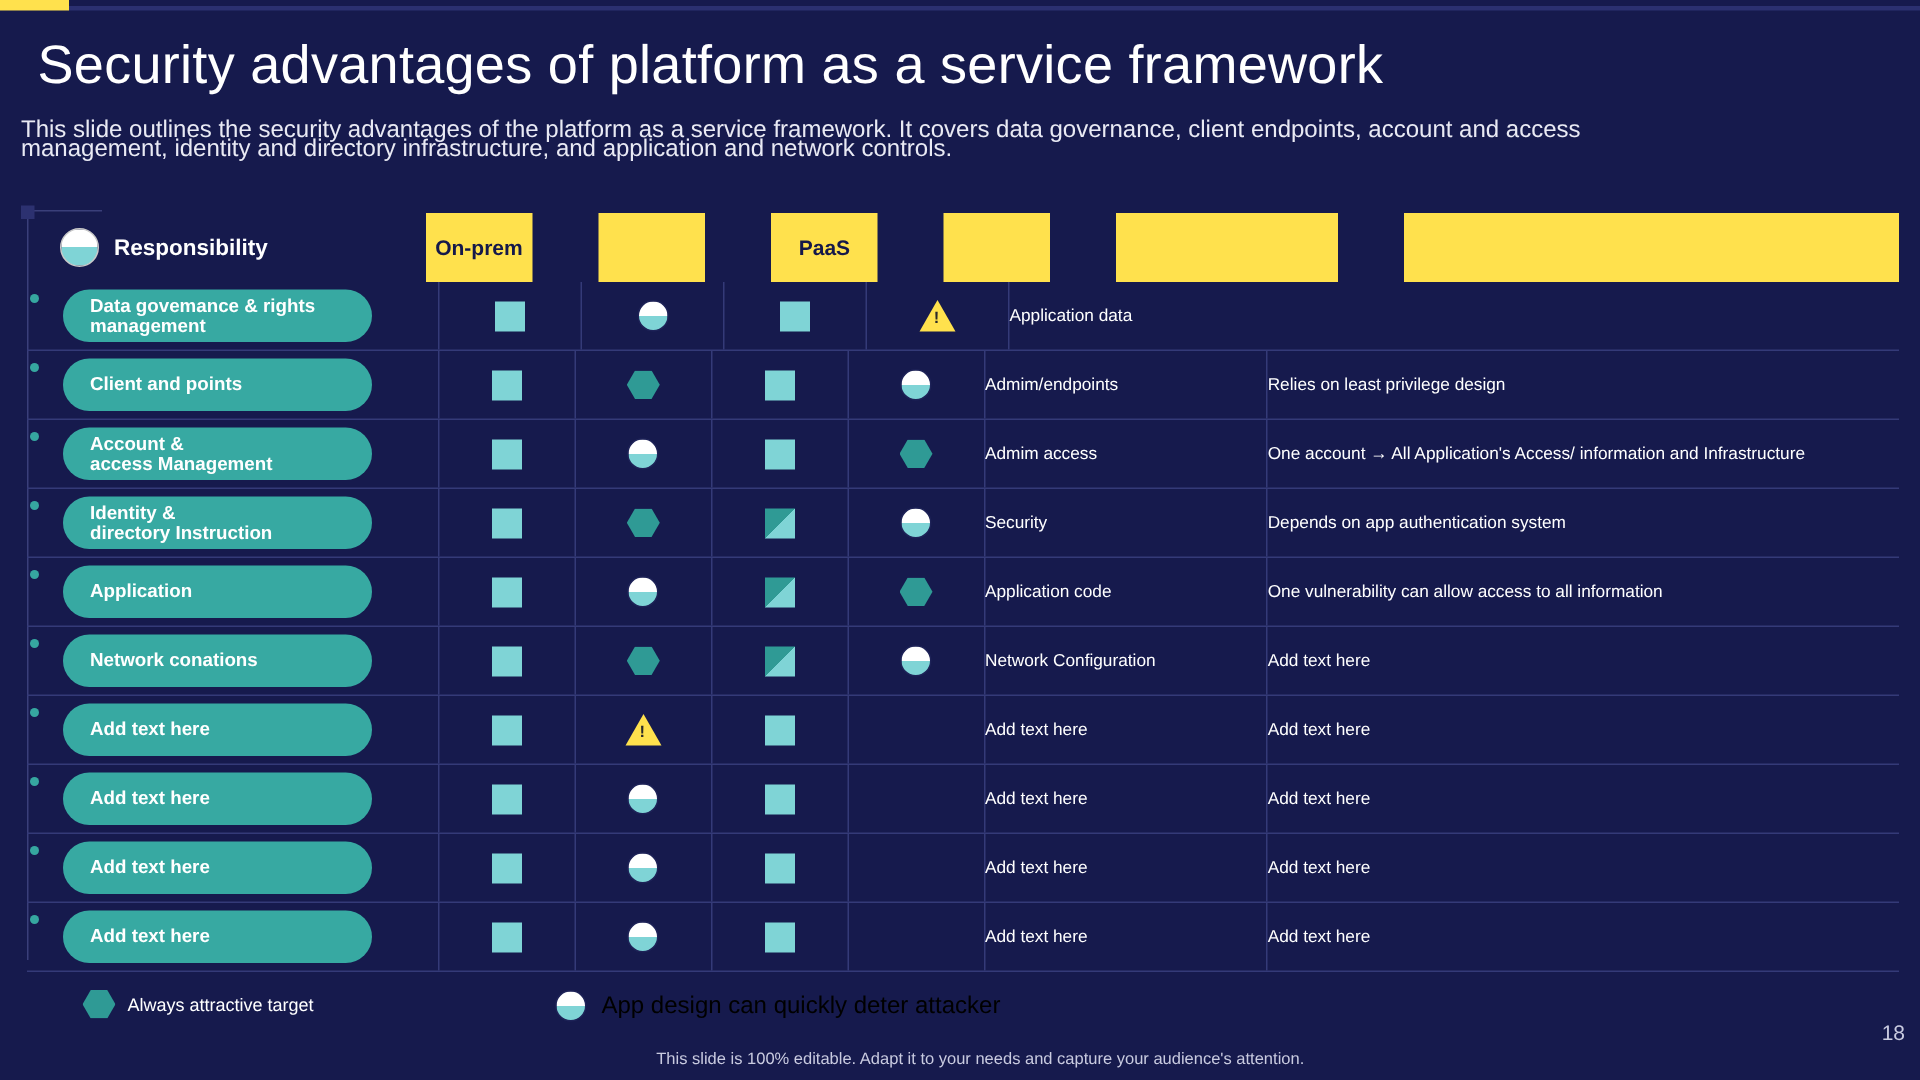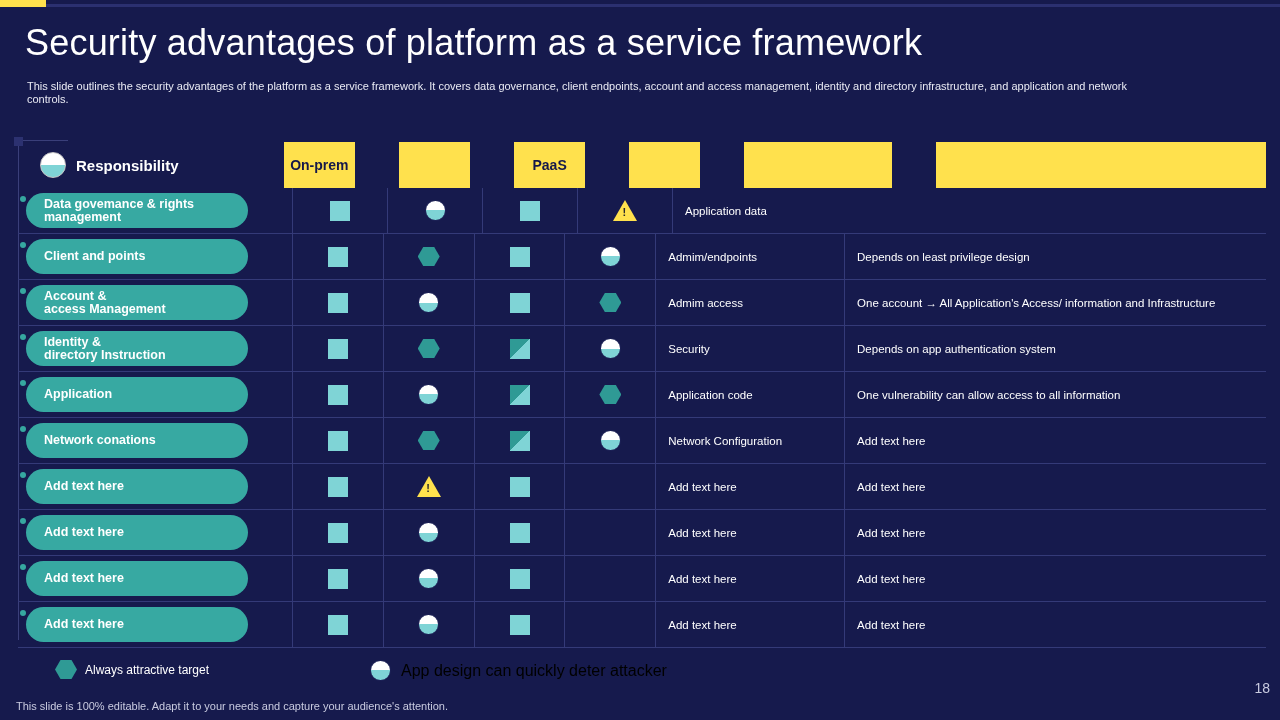--- a/index.html
+++ b/index.html
@@ -16,22 +16,22 @@
   }
   .top-line {
     position:absolute; top:4px; left:46px; right:0; height:3px; background:#2b3070;
   }
   .title {
     position:absolute; left:25px; top:22px;
     font-size:36px; color:#ffffff; font-weight:normal;
     letter-spacing:0.2px;
   }
   .subtitle {
-    position:absolute; left:27px; top:80px; width:1140px;
-    font-size:11px; color:#e9eaf4; line-height:13px;
+    position:absolute; left:14px; top:80px; width:1140px;
+    font-size:16px; color:#e9eaf4; line-height:13px;
   }
   
   .rail {
     position:absolute; left:18px; top:140px; width:1px; height:500px;
     background:#3a3f7a;
   }
   .rail-tick {
     position:absolute; left:14px; width:9px; height:9px; background:#2c3170;
   }
   .rail-dot {
@@ -56,33 +56,33 @@
             display:flex; align-items:center; justify-content:center; }
   .c1 { width:95px;margin-left:44px; }
   .c2 { width:95px; }
   .c3 { width:95px; }
   .c4 { width:95px; }
   .c5 { width:197px; }
   .c6 { width:441px; }
 
   .body-row { height:46px; border-bottom:1px solid #343a78; }
   .label-cell {
-    width:230px; display:flex; align-items:center; padding-left:8px;
+    width:230px; display:flex; align-items:center; padding-left:24px;
   }
   .pill {
     width:222px; height:35px; border-radius:18px; background:#37a9a2;
     display:flex; align-items:center; padding-left:18px;
     color:#ffffff; font-size:12.5px; font-weight:bold; line-height:13px;
   }
   .icon-cell {
     display:flex; align-items:center; justify-content:center;
     border-left:1px solid #343a78;
   }
   .text-cell {
-    display:flex; align-items:center; padding-left:12px;
+    display:flex; align-items:center; padding-left:0;
     color:#ffffff; font-size:11.5px; border-left:1px solid #343a78;
   }
 
   
   .sq { width:20px; height:20px; background:#7fd4d6; }
   .sq-diag {
     width:20px; height:20px;
     background:linear-gradient(135deg,#2f9a95 0% 50%, #7fd4d6 50% 100%);
   }
   .hex {
@@ -108,21 +108,21 @@
     background:linear-gradient(to bottom,#ffffff 0 50%, #7fd4d6 50% 100%);
     border:1px solid #c9c9c9;
   }
 
   
   .legend { position:absolute; left:55px; top:660px; display:flex; align-items:center; gap:8px;justify-content:space-between; }
   .legend2 { position:absolute; left:370px; top:660px; display:flex; align-items:center; gap:10px; }
   .legend span.t { color:#ffffff; font-size:12px; }
 
   .footer {
-    position:absolute; left:0; right:0; bottom:8px; text-align:left;
+    position:absolute; left:11px; right:0; bottom:8px; text-align:center;
     color:#c9cbe0; font-size:11px;padding-left:16px;
   }
   .page-num {
     position:absolute; right:10px; bottom:24px; color:#c9cbe0; font-size:14px;
   }
 </style>
 </head>
 <body>
 
 <div class="top-accent"></div>
@@ -183,21 +183,21 @@
         <div class="cell icon-cell c2">
           <span class="hex"></span>
         </div>
         <div class="cell icon-cell c3">
           <span class="sq"></span>
         </div>
         <div class="cell icon-cell c4">
           <span class="halfcircle"></span>
         </div>
         <div class="cell text-cell c5">Admim/endpoints</div>
-        <div class="cell text-cell c6">Depends on least privilege design</div>
+        <div class="cell text-cell c6">Relies on least privilege design</div>
       </div>
       <div class="row body-row">
         <div class="label-cell">
           <div class="pill">
             <span>Account &amp;<br>access Management</span>
           </div>
         </div>
         <div class="cell icon-cell c1">
           <span class="sq"></span>
         </div>

